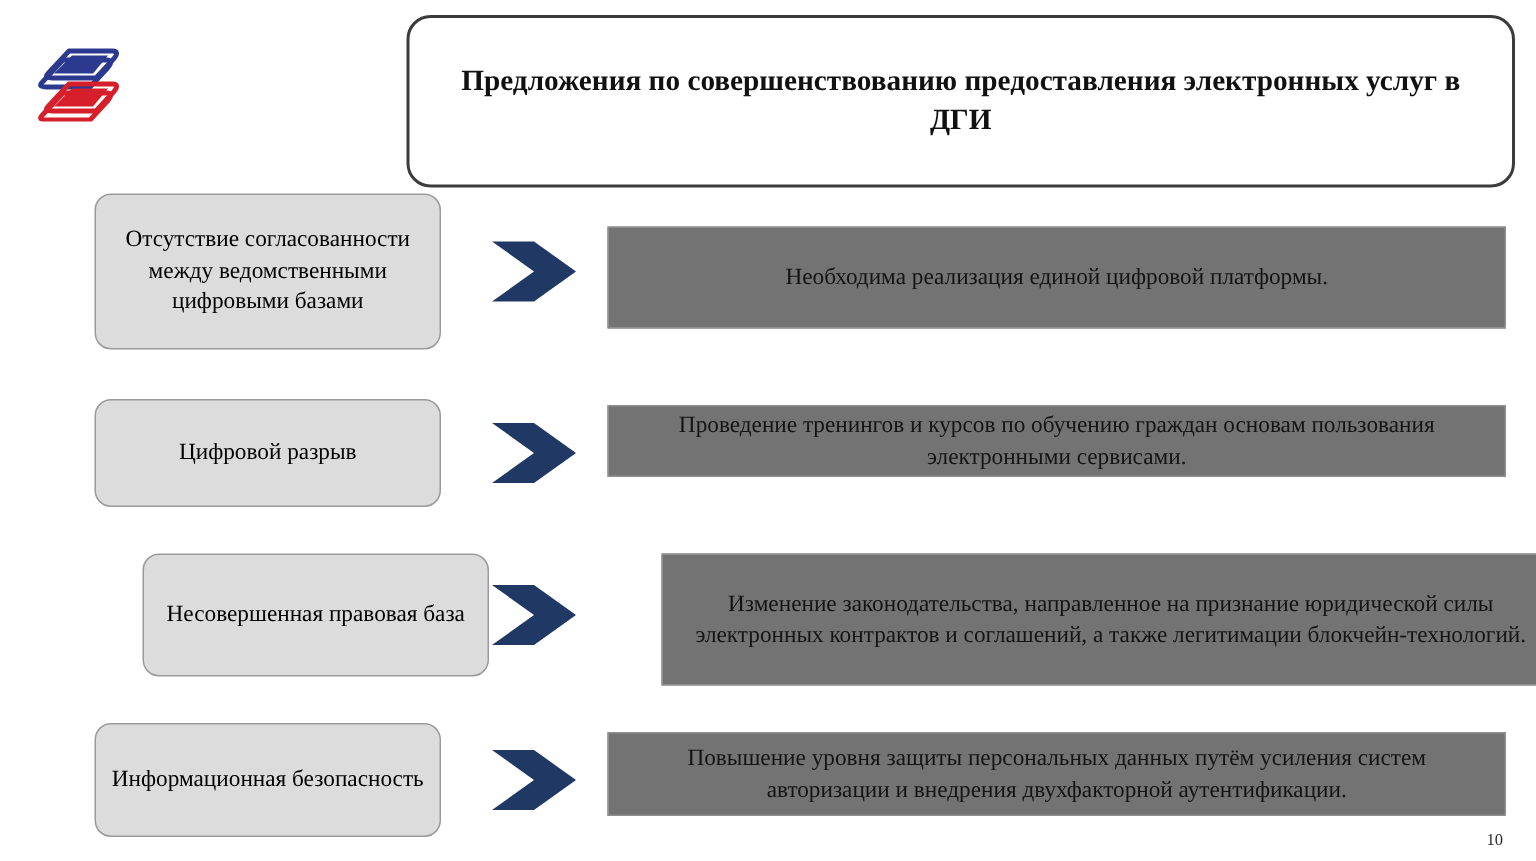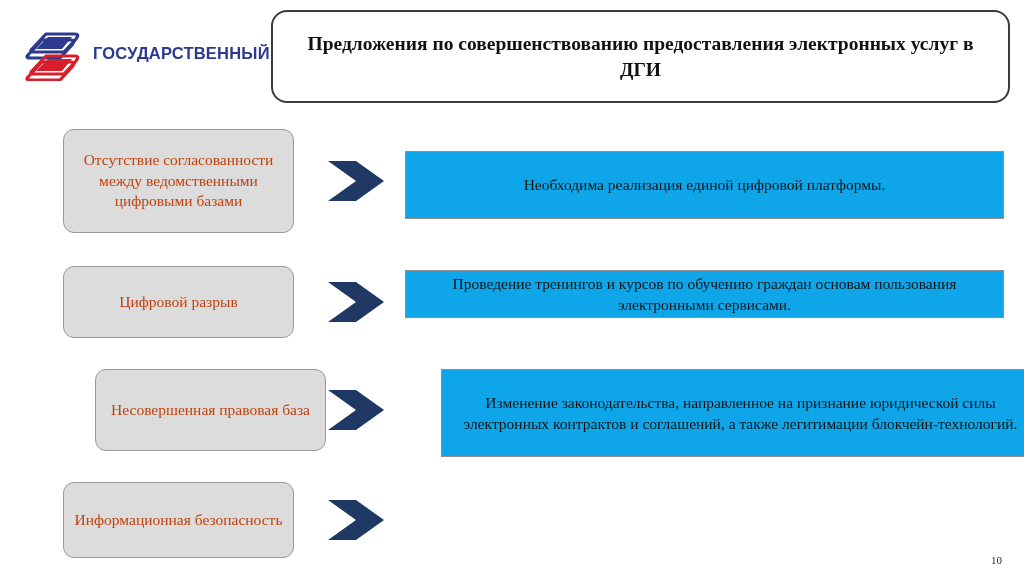--- a/index.html
+++ b/index.html
@@ -46,21 +46,21 @@
     color: #2b3a8f;
     white-space: nowrap;
   }
 
   
   #title-box {
     position: absolute;
     left: 271px;
     top: 10px;
     width: 739px;
-    height: 93px;
+    height: 115px;
     box-sizing: border-box;
     border: 2px solid #3b3b3b;
     border-radius: 16px;
     background: #ffffff;
     display: flex;
     align-items: center;
     justify-content: center;
     padding: 6px 26px;
   }
   #title-text {
@@ -93,21 +93,21 @@
     background: #dcdcdc;
     border: 1px solid #9a9a9a;
     border-radius: 11px;
     display: flex;
     align-items: center;
     justify-content: center;
     text-align: center;
     padding: 5px 10px;
     font-size: 15.5px;
     line-height: 1.33;
-    color: #c2410c;
+    color: #000000;
   }
   #row-0 .problem-box { top: 0; height: 104px; }
   #row-1 .problem-box { top: 0; height: 72px; }
   #row-2 .problem-box { top: 0; height: 82px; margin-left: 32px; }
   #row-3 .problem-box { top: 0; height: 76px; }
 
   .arrow-icon {
     position: absolute;
     left: 326px;
     width: 60px;
@@ -116,21 +116,21 @@
   #row-0 .arrow-icon { top: 29px; }
   #row-1 .arrow-icon { top: 13px; }
   #row-2 .arrow-icon { top: 18px; }
   #row-3 .arrow-icon { top: 15px; }
 
   .solution-box {
     position: absolute;
     left: 405px;
     width: 599px;
     box-sizing: border-box;
-    background: #0ea5e9;
+    background: #737373;
     border: 1px solid #8f8f8f;
     display: flex;
     align-items: center;
     justify-content: center;
     text-align: center;
     padding: 6px 16px;
     font-size: 15.5px;
     line-height: 1.36;
     color: #141414;
   }
@@ -157,21 +157,20 @@
     <g fill="none" stroke-width="3.2" stroke-linejoin="round" stroke-linecap="round">
       <path d="M10 24 L24 9 L53 9 Q58 9 54 14 L42 27 L13 27 Q7 27 10 24 Z" stroke="#2b3a8f"></path>
       <path d="M6 30 L20 15 L49 15 Q54 15 50 20 L38 33 L9 33 Q3 33 6 30 Z" stroke="#2b3a8f"></path>
       <path d="M10 46 L24 31 L53 31 Q58 31 54 36 L42 49 L13 49 Q7 49 10 46 Z" stroke="#d71f2b"></path>
       <path d="M6 52 L20 37 L49 37 Q54 37 50 42 L38 55 L9 55 Q3 55 6 52 Z" stroke="#d71f2b"></path>
     </g>
     <path d="M14 24 L26 12 L50 12 L40 24 Z" fill="#2b3a8f"></path>
     <path d="M14 46 L26 34 L50 34 L40 46 Z" fill="#d71f2b"></path>
   </svg>
   <div id="logo-text">
-    <span>ГОСУДАРСТВЕННЫЙ</span>
   </div>
 </div>
 
 <div id="title-box">
   <div id="title-text">Предложения по совершенствованию предоставления электронных услуг в ДГИ</div>
 </div>
 
 <div class="row" id="row-0">
   <div class="problem-box">Отсутствие согласованности между ведомственными цифровыми базами</div>
   <svg class="arrow-icon" viewBox="0 0 60 46">
@@ -194,15 +193,16 @@
     <path d="M2 3 L30 3 L58 23 L30 43 L2 43 L30 23 Z" fill="#1f3864"></path>
   </svg>
   <div class="solution-box">Изменение законодательства, направленное на признание юридической силы электронных контрактов и соглашений, а также легитимации блокчейн-технологий.</div>
 </div>
 
 <div class="row" id="row-3">
   <div class="problem-box">Информационная безопасность</div>
   <svg class="arrow-icon" viewBox="0 0 60 46">
     <path d="M2 3 L30 3 L58 23 L30 43 L2 43 L30 23 Z" fill="#1f3864"></path>
   </svg>
+  <div class="solution-box">Повышение уровня защиты персональных данных путём усиления систем авторизации и внедрения двухфакторной аутентификации.</div>
 </div>
 
 <div id="page-number">10</div>
 
 </body></html>

